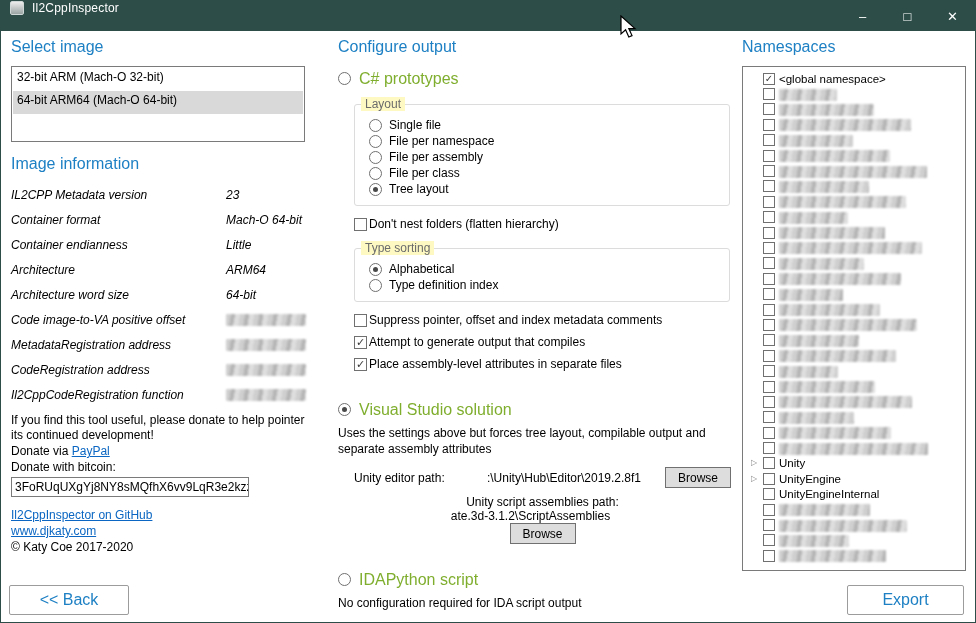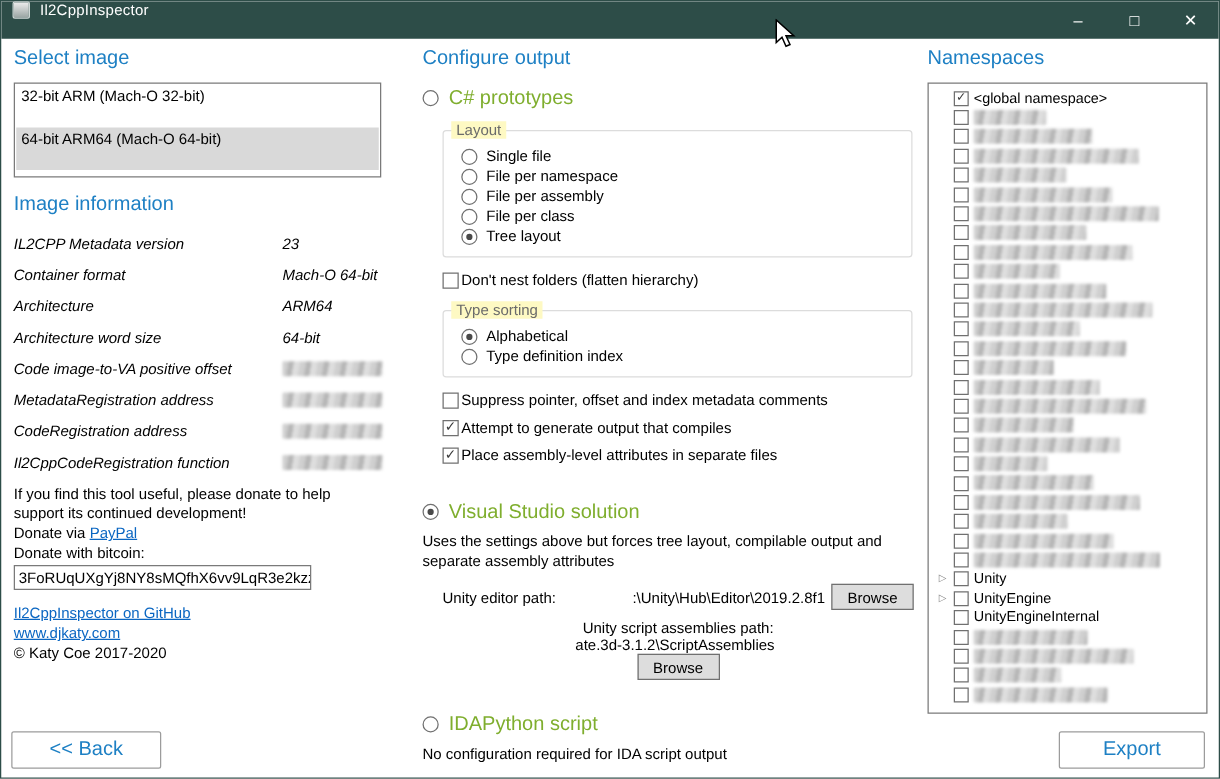--- a/index.html
+++ b/index.html
@@ -16,21 +16,21 @@
 
   
   .col{position:absolute;top:24px;}
   .col-left{left:10px;width:294px;}
   .col-mid{left:337px;width:394px;}
   .col-right{left:741px;width:224px;}
   .heading{color:#1e80c4;font-size:16px;font-weight:400;margin-top:13px;height:19px;}
 
   
   .listbox{margin-top:9px;border:1px solid #7a7a7a;height:76px;padding:1px;background:#fff;}
-  .list-item{font-size:12px;padding:2px 4px;height:34px;line-height:15px;white-space:nowrap;}
+  .list-item{font-size:12px;padding:2px 4px;height:23px;line-height:15px;white-space:nowrap;}
   .list-item.selected{background:#d9d9d9;}
   .info-rows{margin-top:8px;font-style:italic;}
   .info-row{display:flex;height:25px;align-items:center;font-size:12px;}
   .info-label{flex:0 0 215px;}
   .redacted{display:inline-block;height:12px;vertical-align:middle;border-radius:1px;
     background:repeating-linear-gradient(100deg,#cfcfcf 0 5px,#b5b5b5 5px 9px,#dedede 9px 14px);
     filter:blur(1.2px);}
   .donate-text{font-size:12px;line-height:15px;margin-top:6px;}
   .donate-line{font-size:12px;line-height:15px;margin-top:1px;}
   a.link{color:#0a66c2;text-decoration:underline;cursor:pointer;}
@@ -48,21 +48,21 @@
   .green-label{color:#7fae2e;font-size:16px;}
   .groupbox{position:relative;margin:16px 0 0 16px;width:376px;border:1px solid #dcdcdc;border-radius:3px;padding:12px 10px 8px 14px;background:#fff;}
   .groupbox .legend{position:absolute;top:-8px;left:6px;background:#fef9c3;padding:0 4px;font-size:12px;color:#6b6b6b;}
   .radio-row{display:flex;align-items:center;gap:7px;font-size:12px;height:16px;}
   .checkbox-row{display:flex;align-items:center;gap:2px;font-size:12px;margin:10px 0 0 16px;height:16px;}
   .checkbox-row.tight{margin-top:6px;}
   .desc{font-size:12px;line-height:16px;margin-top:6px;width:382px;}
   .path-row{display:flex;align-items:center;margin:10px 0 0 16px;width:377px;font-size:12px;}
   .path-row.second{margin-top:7px;flex-direction:column;}
   .path-label{flex:0 0 auto;}
-  .path-value{flex:1;text-align:right;margin-right:5px;white-space:nowrap;overflow:hidden;}
+  .path-value{flex:1;text-align:right;margin-right:24px;white-space:nowrap;overflow:hidden;}
   .browse-btn{width:66px;height:21px;background:#ddd;border:1px solid #707070;font-size:12px;display:flex;align-items:center;justify-content:center;cursor:default;}
   .mt26{margin-top:26px;} .mt28{margin-top:28px;}
 
   
   .ns-panel{margin-top:9px;border:1px solid #7a7a7a;height:505px;padding:4px 2px 4px 6px;overflow:hidden;background:#fff;}
   .ns-row{display:flex;align-items:center;height:15.4px;font-size:11.5px;gap:4px;}
   .ns-row .checkbox{width:12px;height:12px;flex:0 0 12px;font-size:10px;line-height:10px;}
   .expander{width:10px;flex:0 0 10px;font-size:8px;color:#8a8a8a;text-align:center;line-height:10px;}
   .ns-label{white-space:nowrap;}
 
@@ -104,20 +104,24 @@
     <div class="info-rows">
         <div class="info-row">
           <span class="info-label">IL2CPP Metadata version</span>
           <span>23</span>
         </div>
         <div class="info-row">
           <span class="info-label">Container format</span>
           <span>Mach-O 64-bit</span>
         </div>
         <div class="info-row">
+          <span class="info-label">Container endianness</span>
+          <span>Little</span>
+        </div>
+        <div class="info-row">
           <span class="info-label">Architecture</span>
           <span>ARM64</span>
         </div>
         <div class="info-row">
           <span class="info-label">Architecture word size</span>
           <span>64-bit</span>
         </div>
         <div class="info-row">
           <span class="info-label">Code image-to-VA positive offset</span>
           <span><span class="redacted" style="width: 80px;"></span></span>
@@ -129,21 +133,21 @@
         <div class="info-row">
           <span class="info-label">CodeRegistration address</span>
           <span><span class="redacted" style="width: 80px;"></span></span>
         </div>
         <div class="info-row">
           <span class="info-label">Il2CppCodeRegistration function</span>
           <span><span class="redacted" style="width: 80px;"></span></span>
         </div>
       </div>
 
-    <div class="donate-text">If you find this tool useful, please donate to help support its continued development!</div>
+    <div class="donate-text">If you find this tool useful, please donate to help pointer its continued development!</div>
     <div class="donate-line">
       <span>Donate via </span><a class="link">PayPal</a>
     </div>
     <div class="donate-line">Donate with bitcoin:</div>
     <div class="bitcoin-box">3FoRUqUXgYj8NY8sMQfhX6vv9LqR3e2kzz</div>
 
     <div class="links">
       <div><a class="link">Il2CppInspector on GitHub</a></div>
       <div><a class="link">www.djkaty.com</a></div>
       <div class="copyright">© Katy Coe 2017-2020</div>

